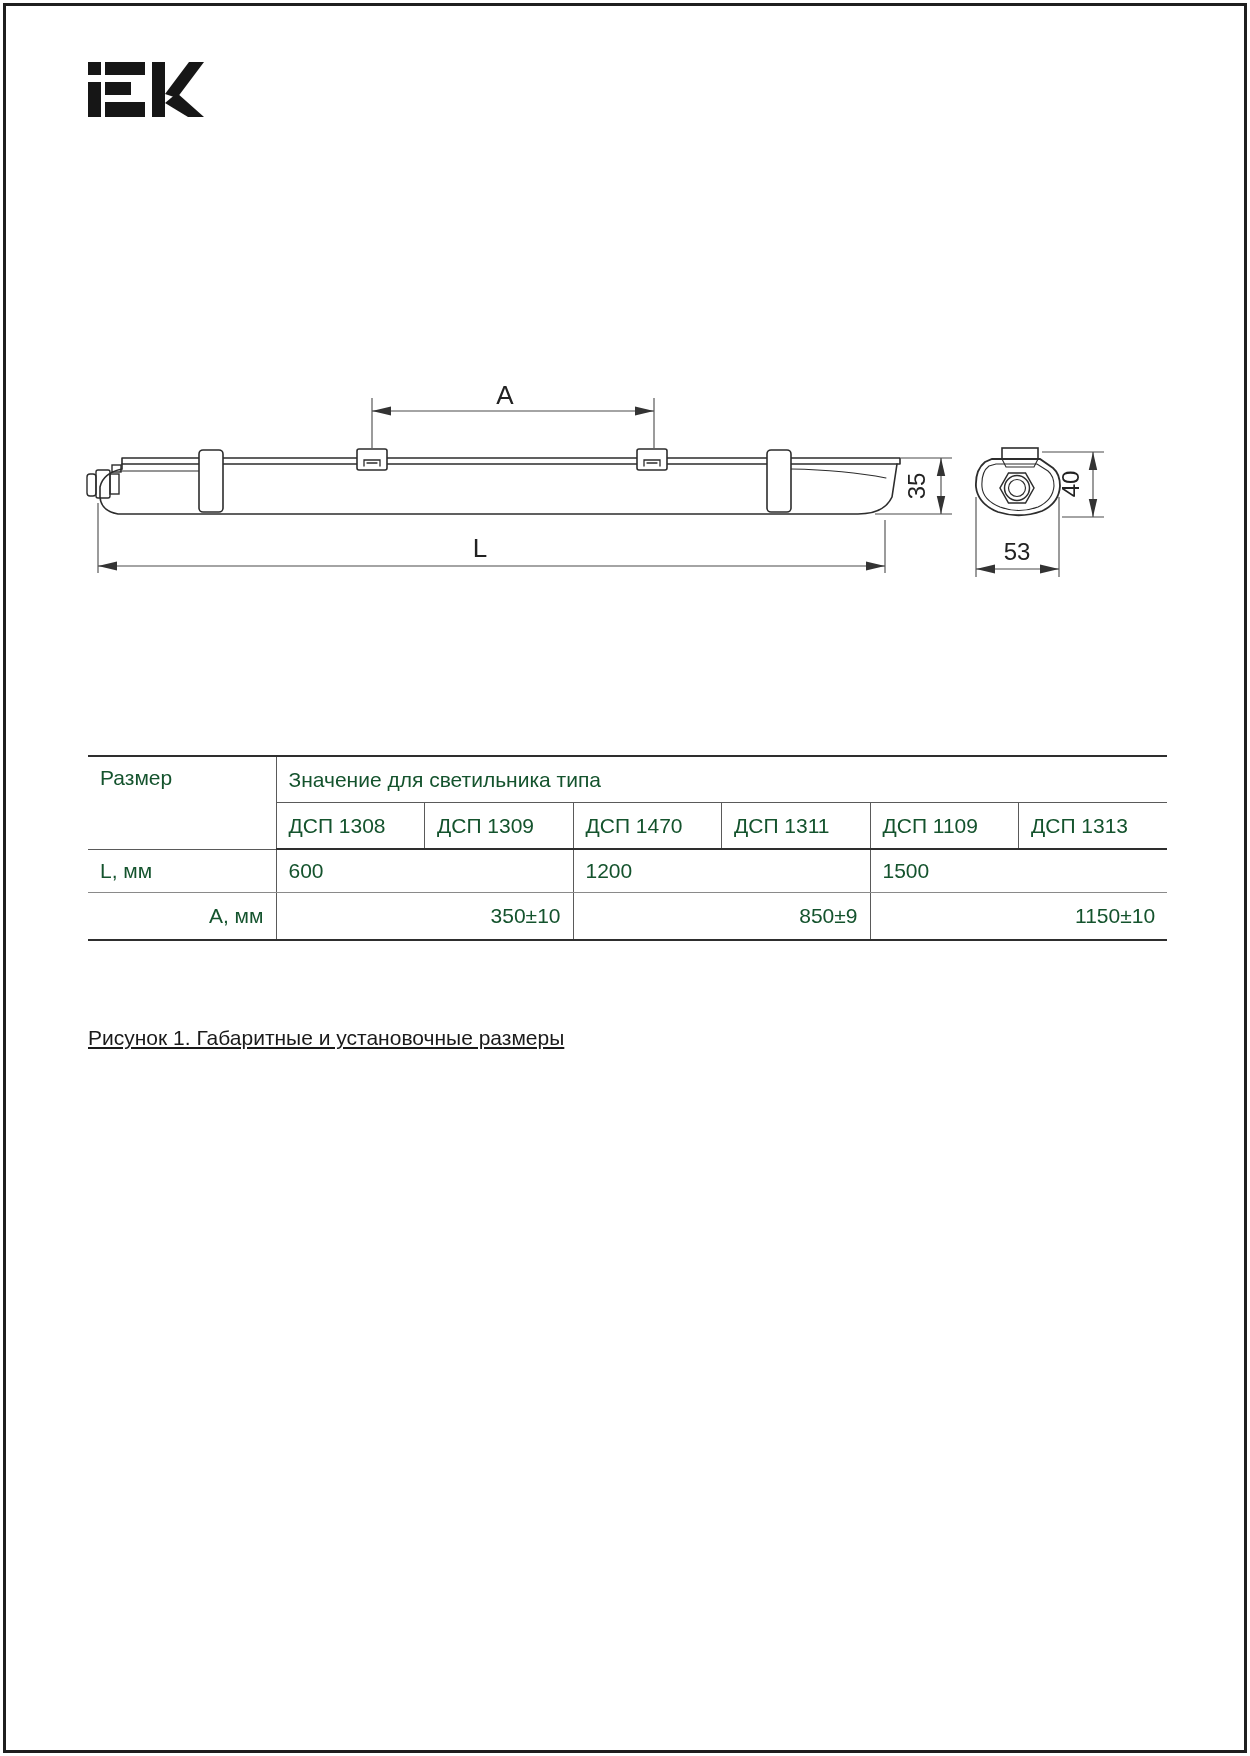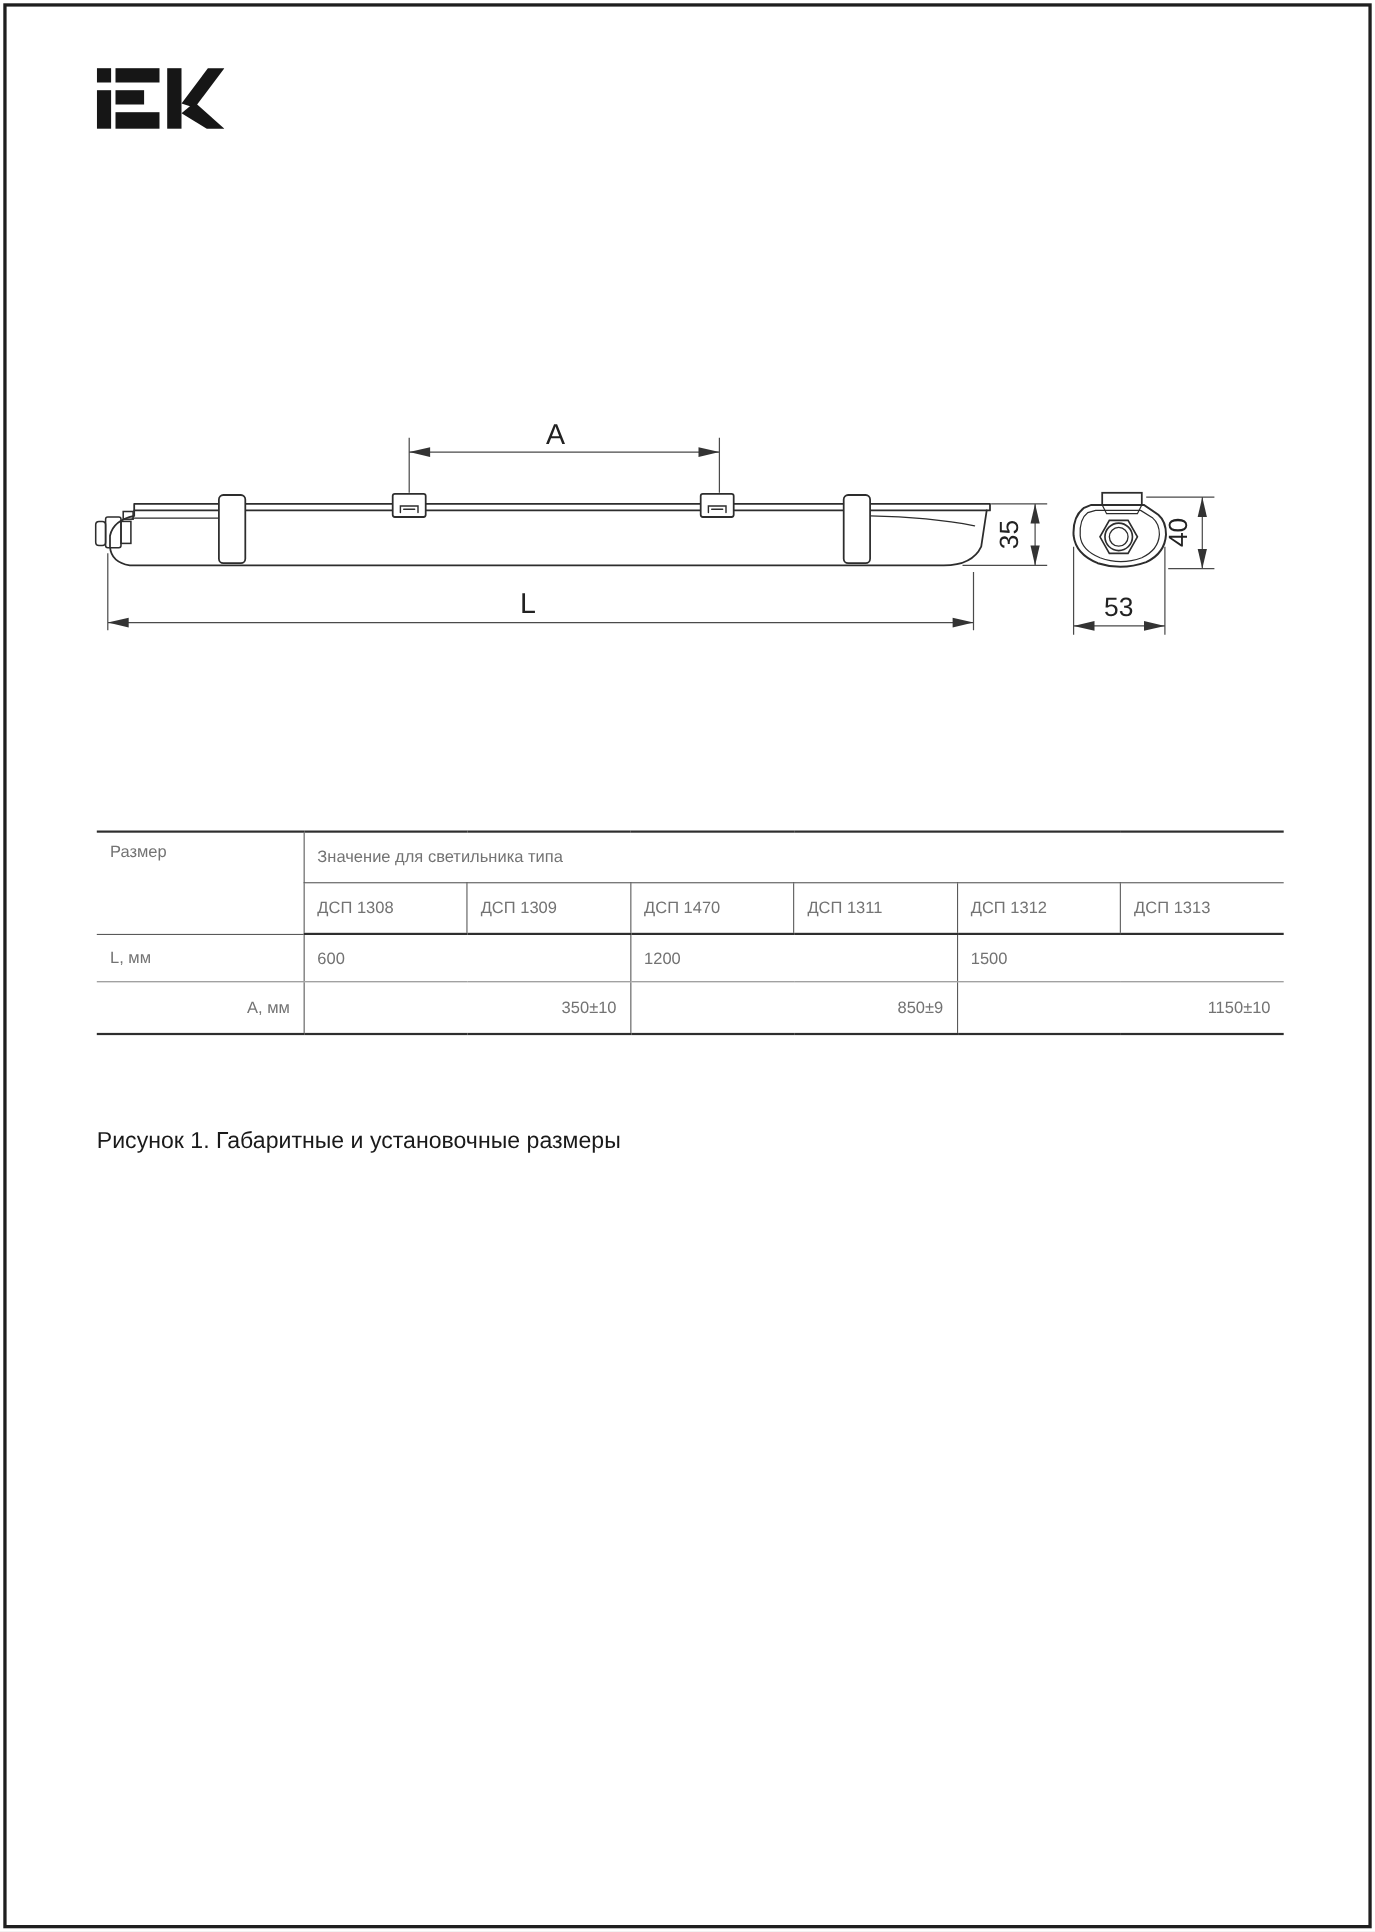--- a/index.html
+++ b/index.html
@@ -25,42 +25,43 @@
   }
   .drawing{position:absolute;left:0;top:0;}
 
   
   .dim-table{
     position:absolute;
     left:88px;top:755px;
     width:1079px;
     border-collapse:collapse;
     table-layout:fixed;
-    font-size:15px;
-    color:#737373;
+    font-size:21px;
+    color:#14532d;
   }
   .dim-table td{
     padding:6px 12px;
     vertical-align:middle;
     font-weight:400;
     white-space:nowrap;
     overflow:hidden;
   }
   tr.h1 td{border-top:2px solid #2e2e2e;border-bottom:1px solid #5a5a5a;height:33px;}
   tr.h2 td{border-bottom:2px solid #2e2e2e;height:33px;margin-left:20px;}
   tr.r1 td{border-bottom:1px solid #8a8a8a;height:30px;}
   tr.r2 td{border-bottom:2px solid #2e2e2e;height:34px;text-align:right;}
   .dim-table td.v{border-left:1px solid #5a5a5a;}
   .dim-table td.size-cell{vertical-align:top;padding-top:9px;}
 
   .caption{
     position:absolute;
     left:88px;top:1026px;
     font-size:21px;
     color:#1a1a1a;
+    text-decoration:underline;
   }
 </style>
 </head>
 <body>
 
 <div class="page">
   <div class="page-frame"></div>
 
   <div class="logo">
     <span class="sr-only">IEK</span>
@@ -169,21 +170,21 @@
     <tbody>
       <tr class="h1">
         <td rowspan="2" class="size-cell">Размер</td>
         <td colspan="6" class="v">Значение для светильника типа</td>
       </tr>
       <tr class="h2">
         <td class="v">ДСП 1308</td>
         <td class="v">ДСП 1309</td>
         <td class="v">ДСП 1470</td>
         <td class="v">ДСП 1311</td>
-        <td class="v">ДСП 1312</td>
+        <td class="v">ДСП 1109</td>
         <td class="v">ДСП 1313</td>
       </tr>
       <tr class="r1">
         <td>L, мм</td>
         <td colspan="2" class="v">600</td>
         <td colspan="2" class="v">1200</td>
         <td colspan="2" class="v">1500</td>
       </tr>
       <tr class="r2">
         <td>А, мм</td>

